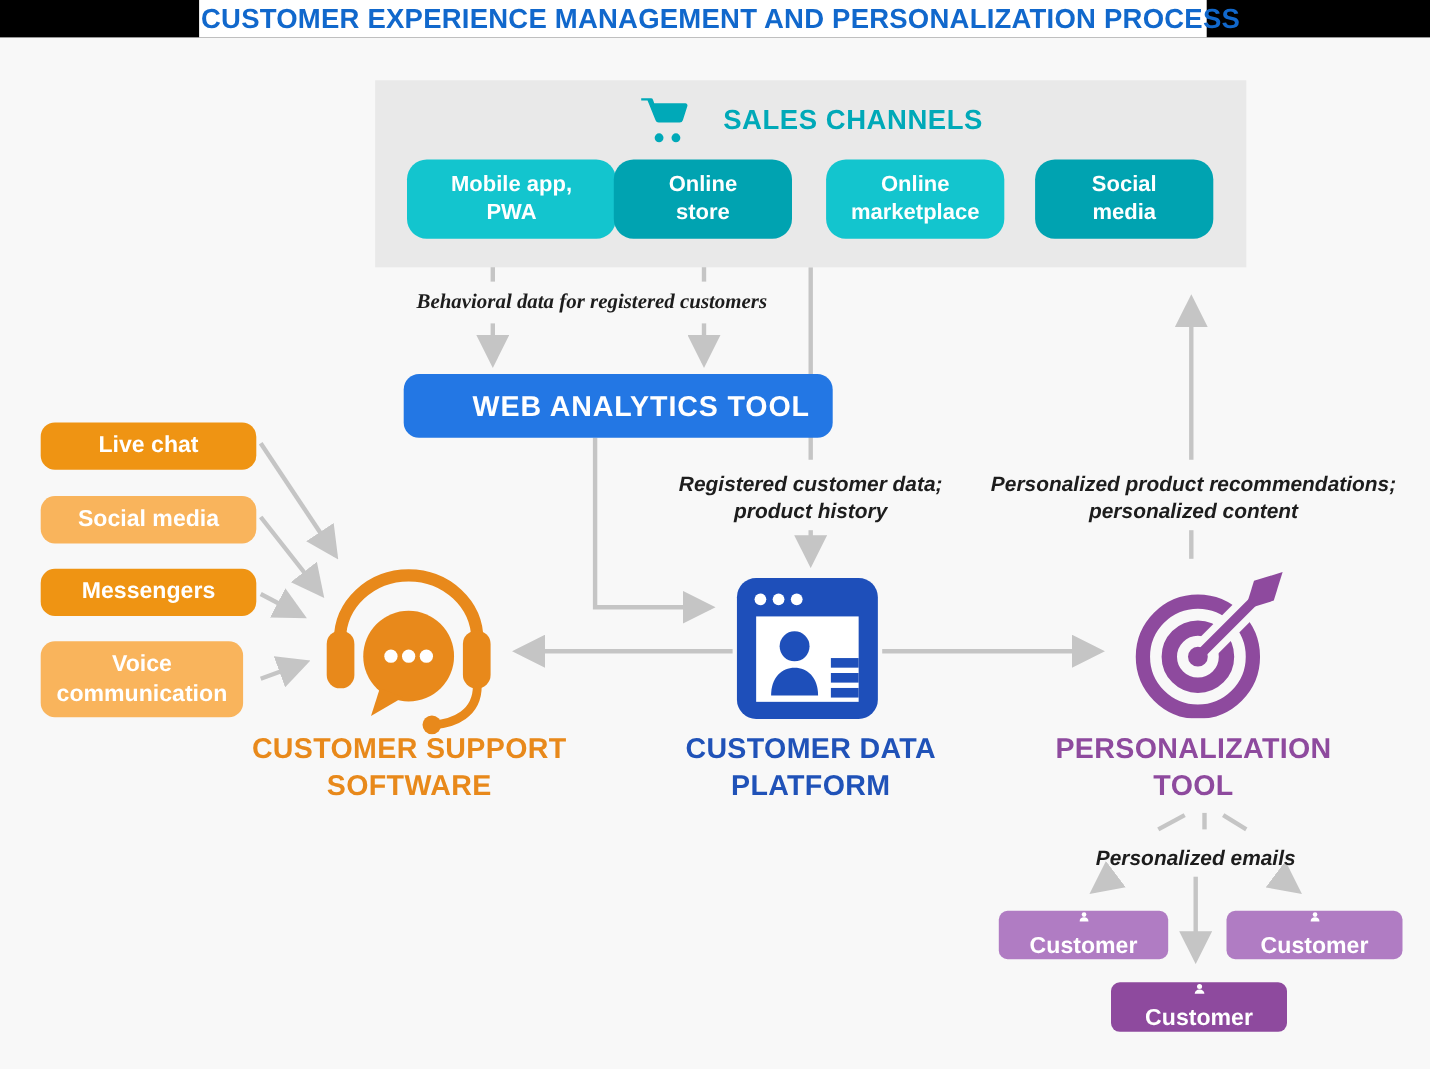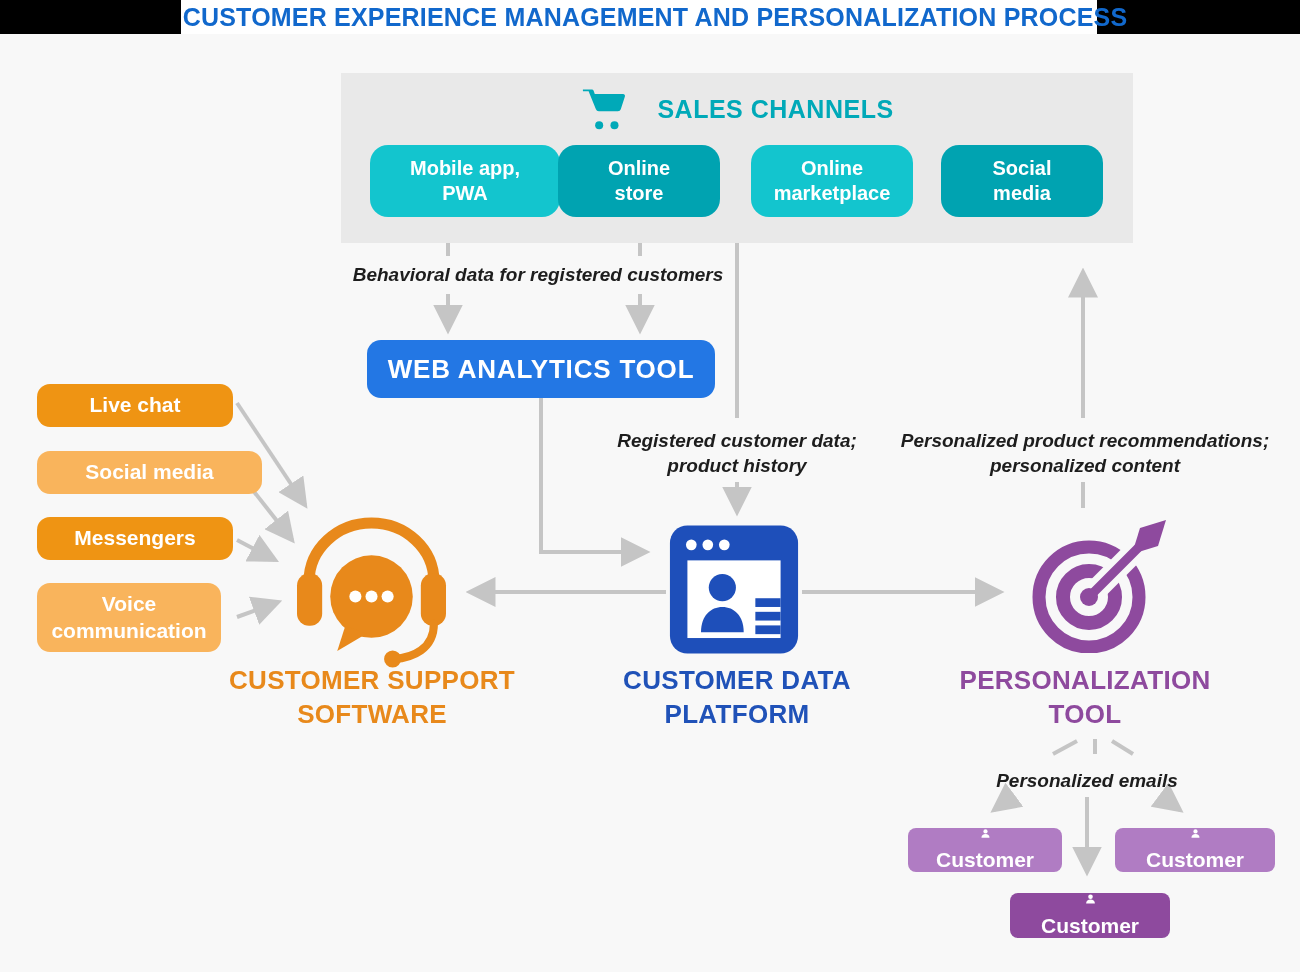--- a/index.html
+++ b/index.html
@@ -20,21 +20,21 @@
   .channel{border-radius:18px;font-size:20px;}
   .support{border-radius:13px;font-size:21px;}
   .bg-teal-light{background:#13c5ce;}
   .bg-teal-dark{background:#00a3b1;}
   .bg-orange-dark{background:#ef9413;}
   .bg-orange-light{background:#f9b45c;}
   .bg-purple{background:#8e4a9e;}
   .bg-purple-light{background:#b07cc3;}
   
   .wat{position:absolute;left:367px;top:340px;width:348px;height:58px;background:#2377e4;border-radius:14px;
-    display:flex;align-items:center;justify-content:center;color:#fff;font-weight:800;font-size:26px;letter-spacing:.8px;white-space:nowrap;}
+    display:flex;align-items:center;justify-content:center;color:#fff;font-weight:800;font-size:26px;letter-spacing:.8px;white-space:nowrap;padding-left:42px;}
   
   .node-label{position:absolute;text-align:center;font-weight:800;font-size:26px;line-height:1.3;letter-spacing:.3px;}
   .node-label span{display:block;}
   .c-orange{color:#e8891b;}
   .c-blue{color:#2052b8;}
   .c-purple{color:#8e4a9e;}
   
   .flow-label{position:absolute;text-align:center;font-style:italic;font-weight:700;font-size:19px;color:#1d1d1d;line-height:1.32;}
   .flow-label span{display:block;}
   .nowrap{white-space:nowrap;}
@@ -110,39 +110,39 @@
     <div class="chip channel bg-teal-dark" style="left:600px;top:72px;width:162px;height:72px;">
       <span>Social</span>
       <span>media</span>
     </div>
   </div>
 
   <div class="wat">
     <span>WEB ANALYTICS TOOL</span>
   </div>
 
-  <div class="flow-label nowrap" style="left:348px;top:262px;width:380px;">
+  <div class="flow-label nowrap" style="left:348px;top:262px;width:380px;font-family:Liberation Serif, serif;">
     <span>Behavioral data for registered customers</span>
   </div>
   <div class="flow-label" style="left:612px;top:428px;width:250px;">
     <span>Registered customer data;</span>
     <span>product history</span>
   </div>
   <div class="flow-label" style="left:900px;top:428px;width:370px;">
     <span>Personalized product recommendations;</span>
     <span>personalized content</span>
   </div>
   <div class="flow-label nowrap" style="left:987px;top:768px;width:200px;">
     <span>Personalized emails</span>
   </div>
 
   <div class="chip support bg-orange-dark" style="left:37px;top:384px;width:196px;height:43px;">
     <span>Live chat</span>
   </div>
-  <div class="chip support bg-orange-light" style="left:37px;top:451px;width:225px;height:43px;">
+  <div class="chip support bg-orange-light" style="left:37px;top:451px;width:196px;height:43px;">
     <span>Social media</span>
   </div>
   <div class="chip support bg-orange-dark" style="left:37px;top:517px;width:196px;height:43px;">
     <span>Messengers</span>
   </div>
   <div class="chip support bg-orange-light" style="left:37px;top:583px;width:184px;height:69px;">
     <span>Voice</span>
     <span>communication</span>
   </div>
 

